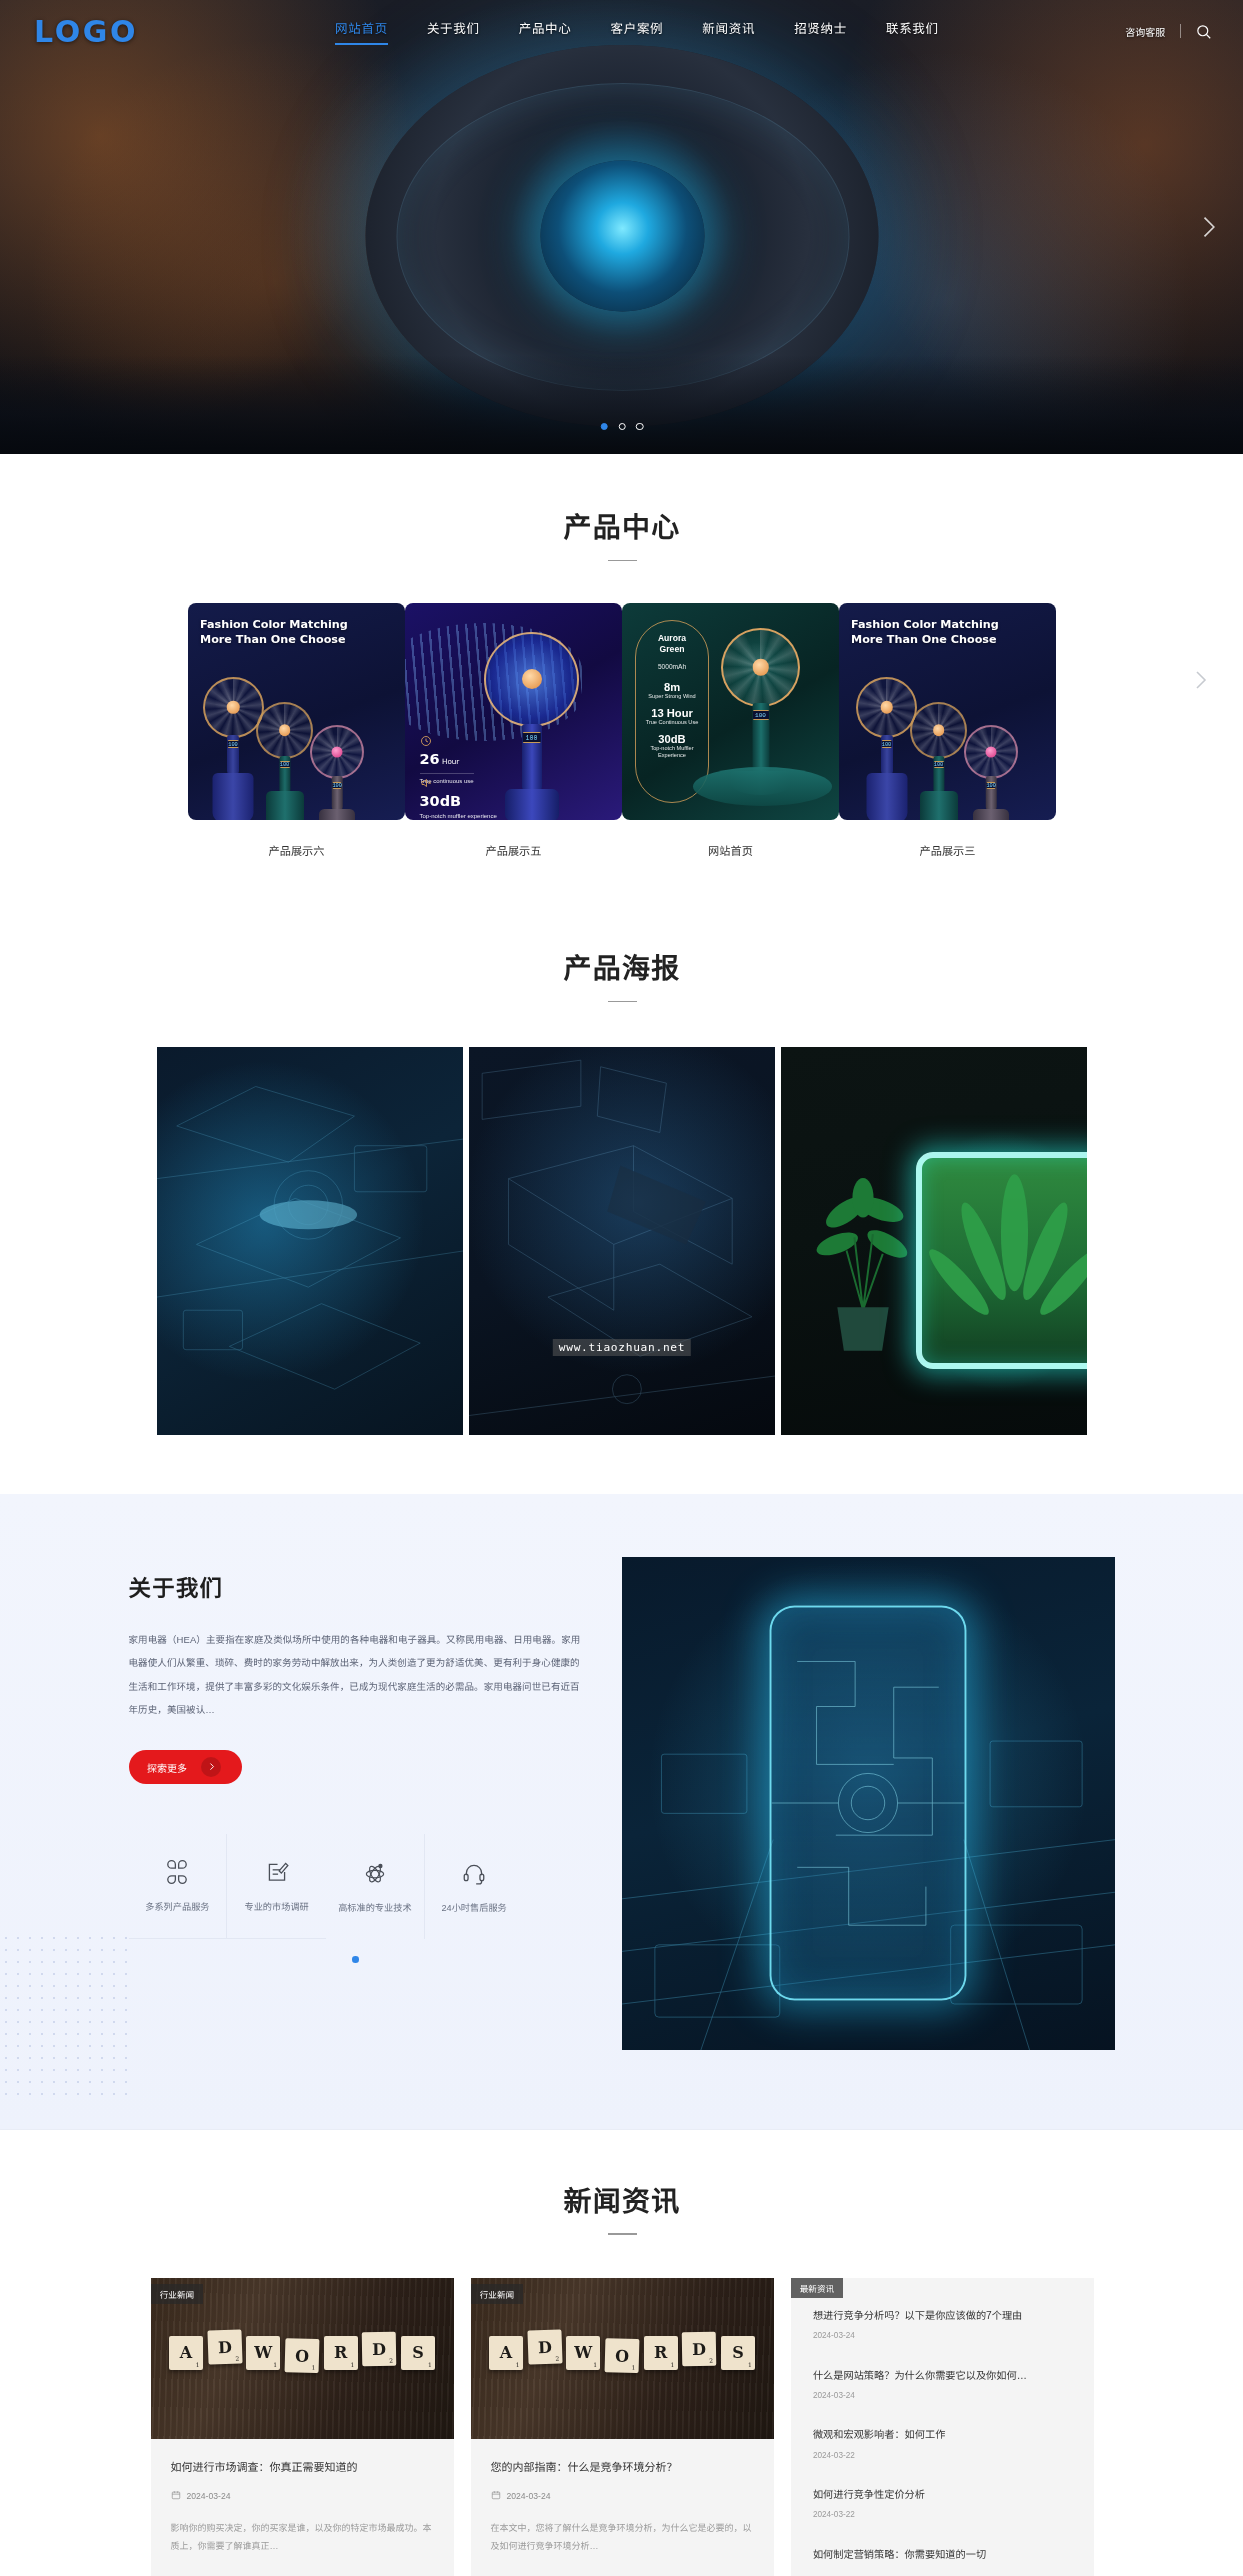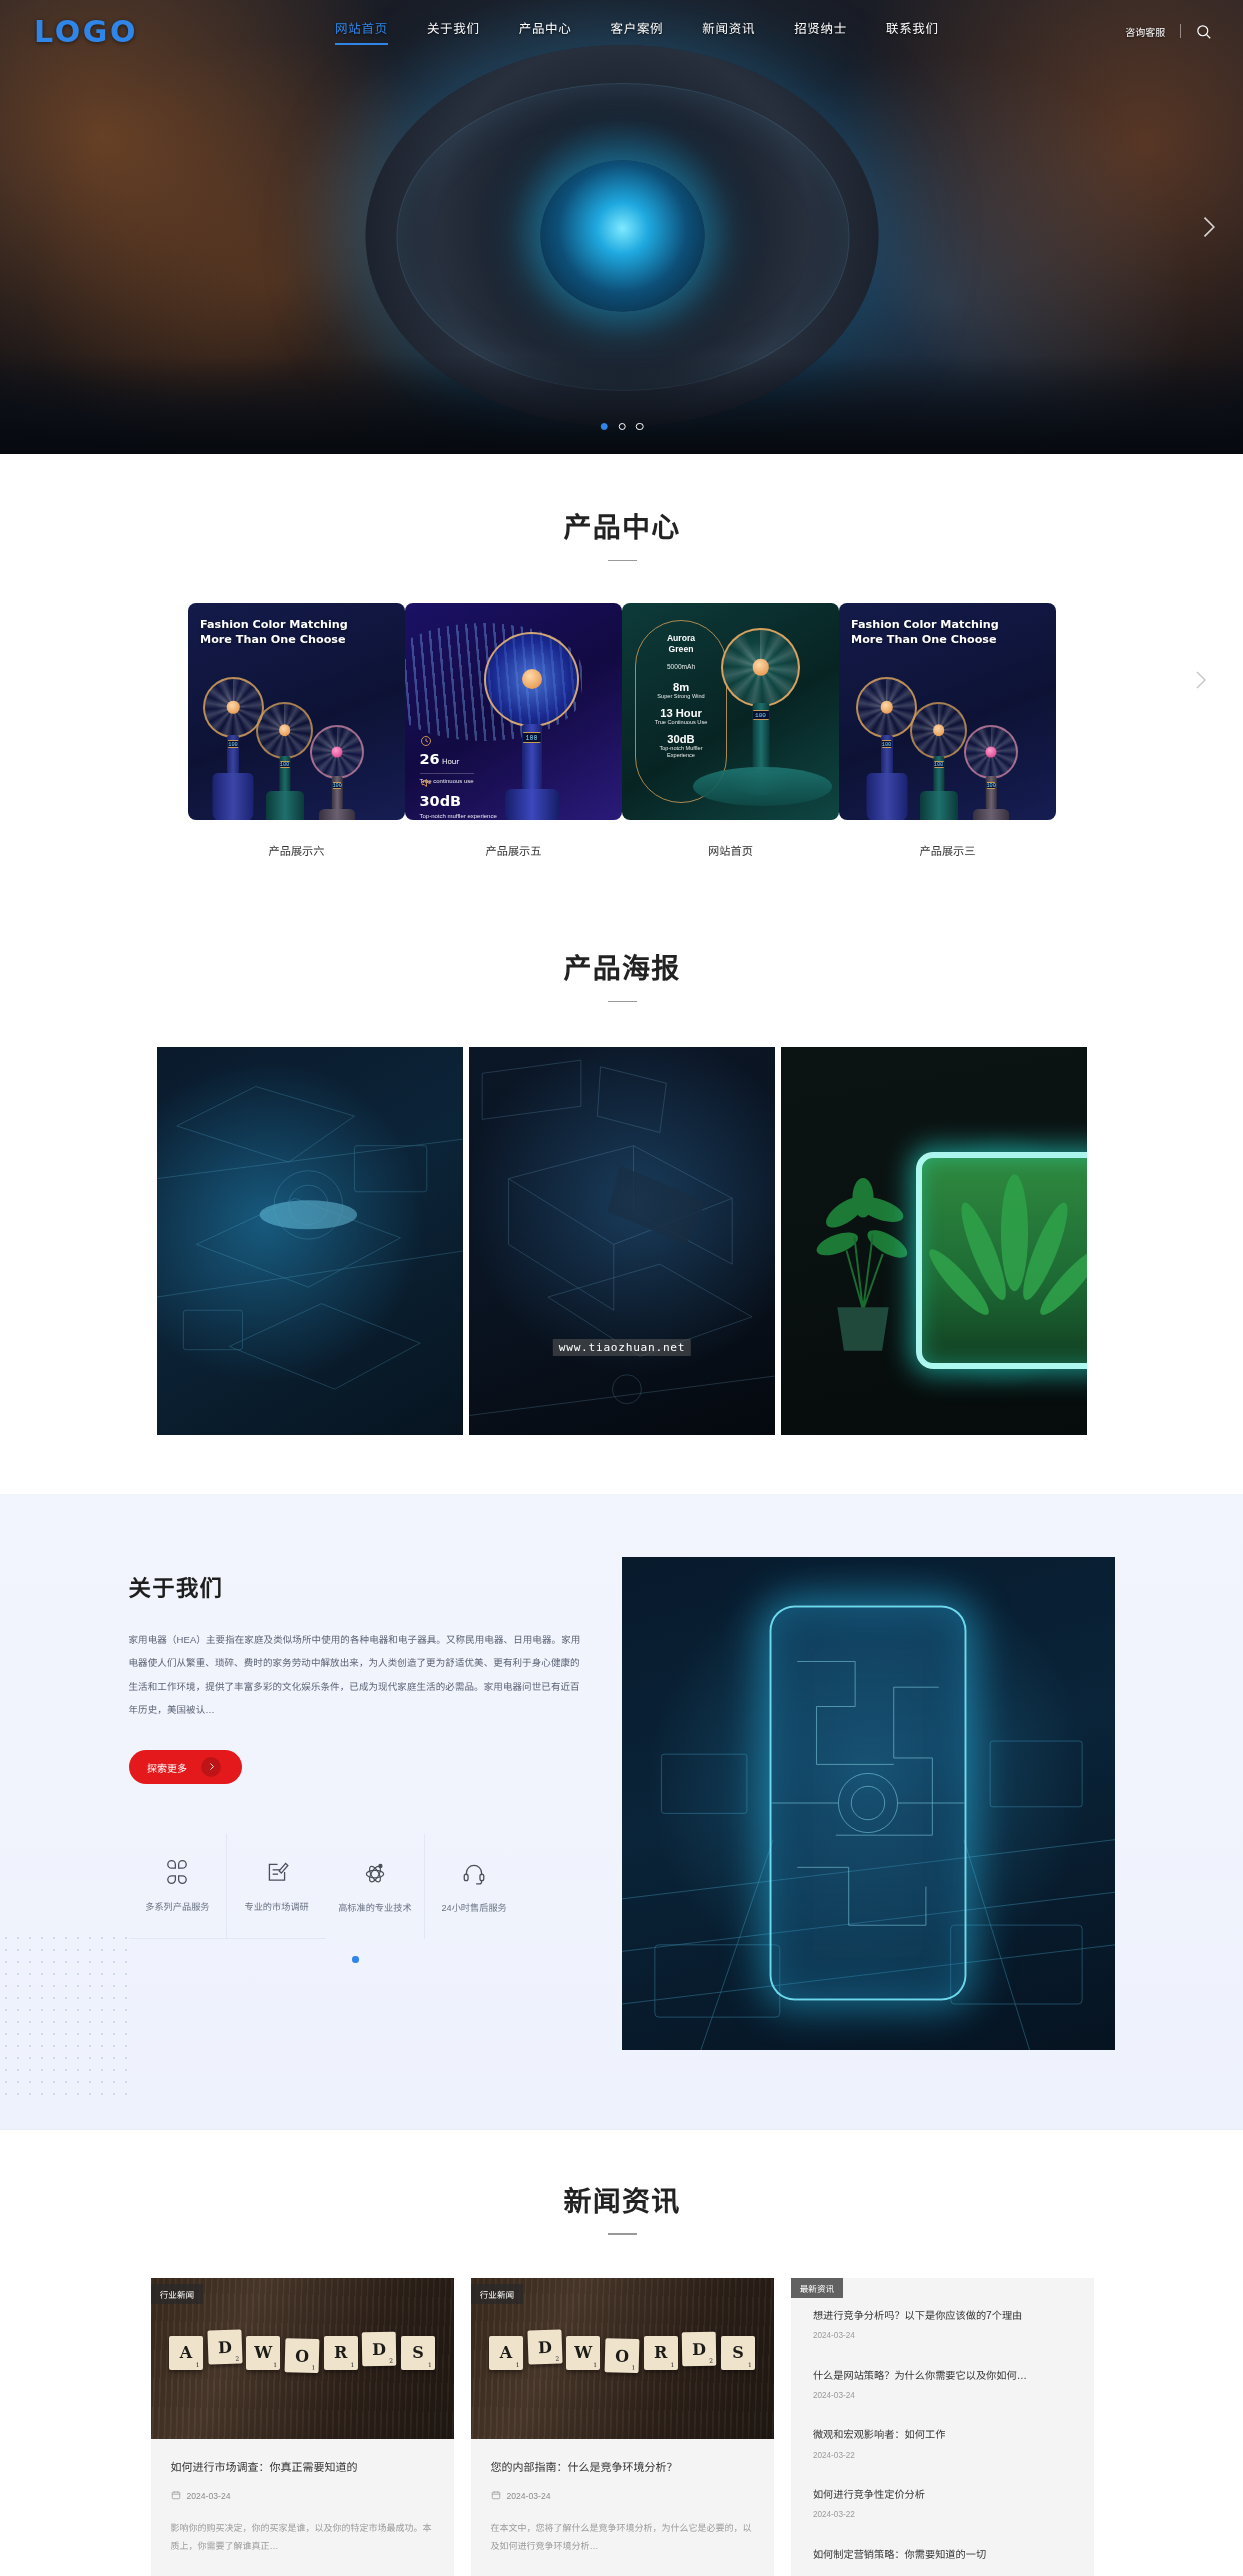--- a/index.html
+++ b/index.html
@@ -473,21 +473,21 @@
               <div class="sm" style="margin-top:4px;">Top-notch muffler experience</div>
             </div>
           </div>
         </div>
         <div class="prod-cap">产品展示五</div>
       </div>
 
       <div class="prod-card">
         <div class="prod-img">
           <div class="art art-green">
-            <div class="oval-badge" style="left:13px;top:17px;width:92px;height:183px;">
+            <div class="oval-badge" style="left:13px;top:17px;width:74px;height:183px;">
               <div style="margin-top:12px;font-size:8.6px;font-weight:bold;line-height:1.3;">Aurora<br>Green</div>
               <div style="margin-top:8px;font-size:6.6px;opacity:.9;">5000mAh</div>
               <div style="margin-top:10.5px;font-size:11.2px;font-weight:bold;">8m</div>
               <div style="font-size:5.6px;opacity:.9;">Super Strong Wind</div>
               <div style="margin-top:8px;font-size:11.2px;font-weight:bold;">13 Hour</div>
               <div style="font-size:5.6px;opacity:.9;">True Continuous Use</div>
               <div style="margin-top:8px;font-size:11.2px;font-weight:bold;">30dB</div>
               <div style="font-size:5.6px;opacity:.9;line-height:1.3;">Top-notch Muffler<br>Experience</div>
             </div>
             <div class="fan" style="left:99px;top:25px;width:79px;height:79px;">

